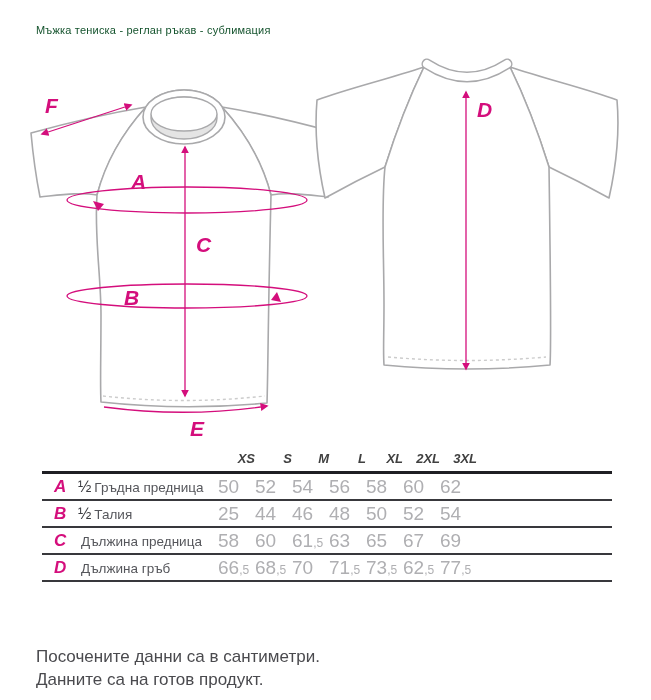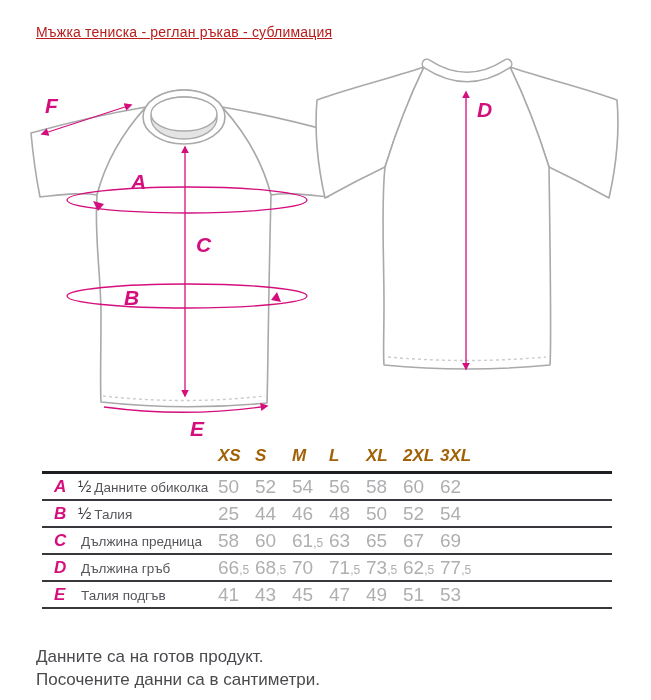--- a/index.html
+++ b/index.html
@@ -2,41 +2,41 @@
 <html><head>
 <meta charset="utf-8">
 <style>
   html,body{margin:0;padding:0;}
   body{
     width:651px;height:700px;background:#ffffff;position:relative;overflow:hidden;
     font-family:"Liberation Sans",sans-serif;
   }
   .page-title{
     position:absolute;left:36px;top:24px;
-    font-size:14px;color:#b91c1c;letter-spacing:.2px;text-decoration:underline;
+    font-size:11px;color:#14532d;letter-spacing:.2px;
   }
   svg.diagram{position:absolute;left:0;top:55px;}
   .shirt{fill:#ffffff;stroke:#a9a9ab;stroke-width:1.6;stroke-linejoin:round;}
   .stitch{fill:none;stroke:#cccccc;stroke-width:1.4;stroke-dasharray:3 3;}
   .meas{fill:none;stroke:#d40e7c;stroke-width:1.3;}
   .mlabel{
     font-family:"Liberation Sans",sans-serif;font-size:21px;
     font-weight:bold;font-style:italic;fill:#d40e7c;
   }
   .mhead{fill:#d40e7c;}
 
   table.size-table{
     position:absolute;left:42px;top:436px;width:570px;
     border-collapse:collapse;table-layout:fixed;
   }
   .size-table thead tr{border-bottom:3px solid #1f1f23;}
   .size-table tbody tr{border-bottom:2px solid #38383c;}
   .size-table th{
     height:30px;vertical-align:bottom;padding:0 0 5px 0;
-    font-size:17px;font-style:italic;font-weight:bold;color:#a16207;text-align:left;
+    font-size:13px;font-style:italic;font-weight:bold;color:#404040;text-align:right;
   }
   .size-table td{height:25px;padding:0;vertical-align:middle;white-space:nowrap;}
   .size-table td.lbl{text-align:left;}
   .letter{
     display:inline-block;width:24px;margin-left:12px;
     font-size:17px;font-weight:bold;font-style:italic;color:#d40e7c;
   }
   .frac{font-size:16px;color:#3c3d42;margin-right:3px;}
   .ltext{font-size:13.5px;color:#55565b;}
   td.val{font-size:19px;color:#afafb2;text-align:left;}
@@ -133,21 +133,21 @@
         <th>M</th>
         <th>L</th>
         <th>XL</th>
         <th>2XL</th>
         <th>3XL</th>
         <th></th>
       </tr>
   </thead>
   <tbody>
       <tr>
-        <td class="lbl"><span class="letter">A</span><span class="frac">½</span><span class="ltext">Данните обиколка</span></td>
+        <td class="lbl"><span class="letter">A</span><span class="frac">½</span><span class="ltext">Гръдна предница</span></td>
         <td class="val">50</td>
         <td class="val">52</td>
         <td class="val">54</td>
         <td class="val">56</td>
         <td class="val">58</td>
         <td class="val">60</td>
         <td class="val">62</td>
         <td></td>
       </tr>
       <tr>
@@ -176,30 +176,19 @@
         <td class="lbl"><span class="letter">D</span><span class="frac"></span><span class="ltext">Дължина гръб</span></td>
         <td class="val"><span>66</span><span class="dec">,5</span></td>
         <td class="val"><span>68</span><span class="dec">,5</span></td>
         <td class="val">70</td>
         <td class="val"><span>71</span><span class="dec">,5</span></td>
         <td class="val"><span>73</span><span class="dec">,5</span></td>
         <td class="val"><span>62</span><span class="dec">,5</span></td>
         <td class="val"><span>77</span><span class="dec">,5</span></td>
         <td></td>
       </tr>
-      <tr>
-        <td class="lbl"><span class="letter">E</span><span class="frac"></span><span class="ltext">Талия подгъв</span></td>
-        <td class="val">41</td>
-        <td class="val">43</td>
-        <td class="val">45</td>
-        <td class="val">47</td>
-        <td class="val">49</td>
-        <td class="val">51</td>
-        <td class="val">53</td>
-        <td></td>
-      </tr>
     </tbody>
 </table>
 
 <div class="footer">
+  <div>Посочените данни са в сантиметри.</div>
   <div>Данните са на готов продукт.</div>
-  <div>Посочените данни са в сантиметри.</div>
 </div>
 
 </body></html>

